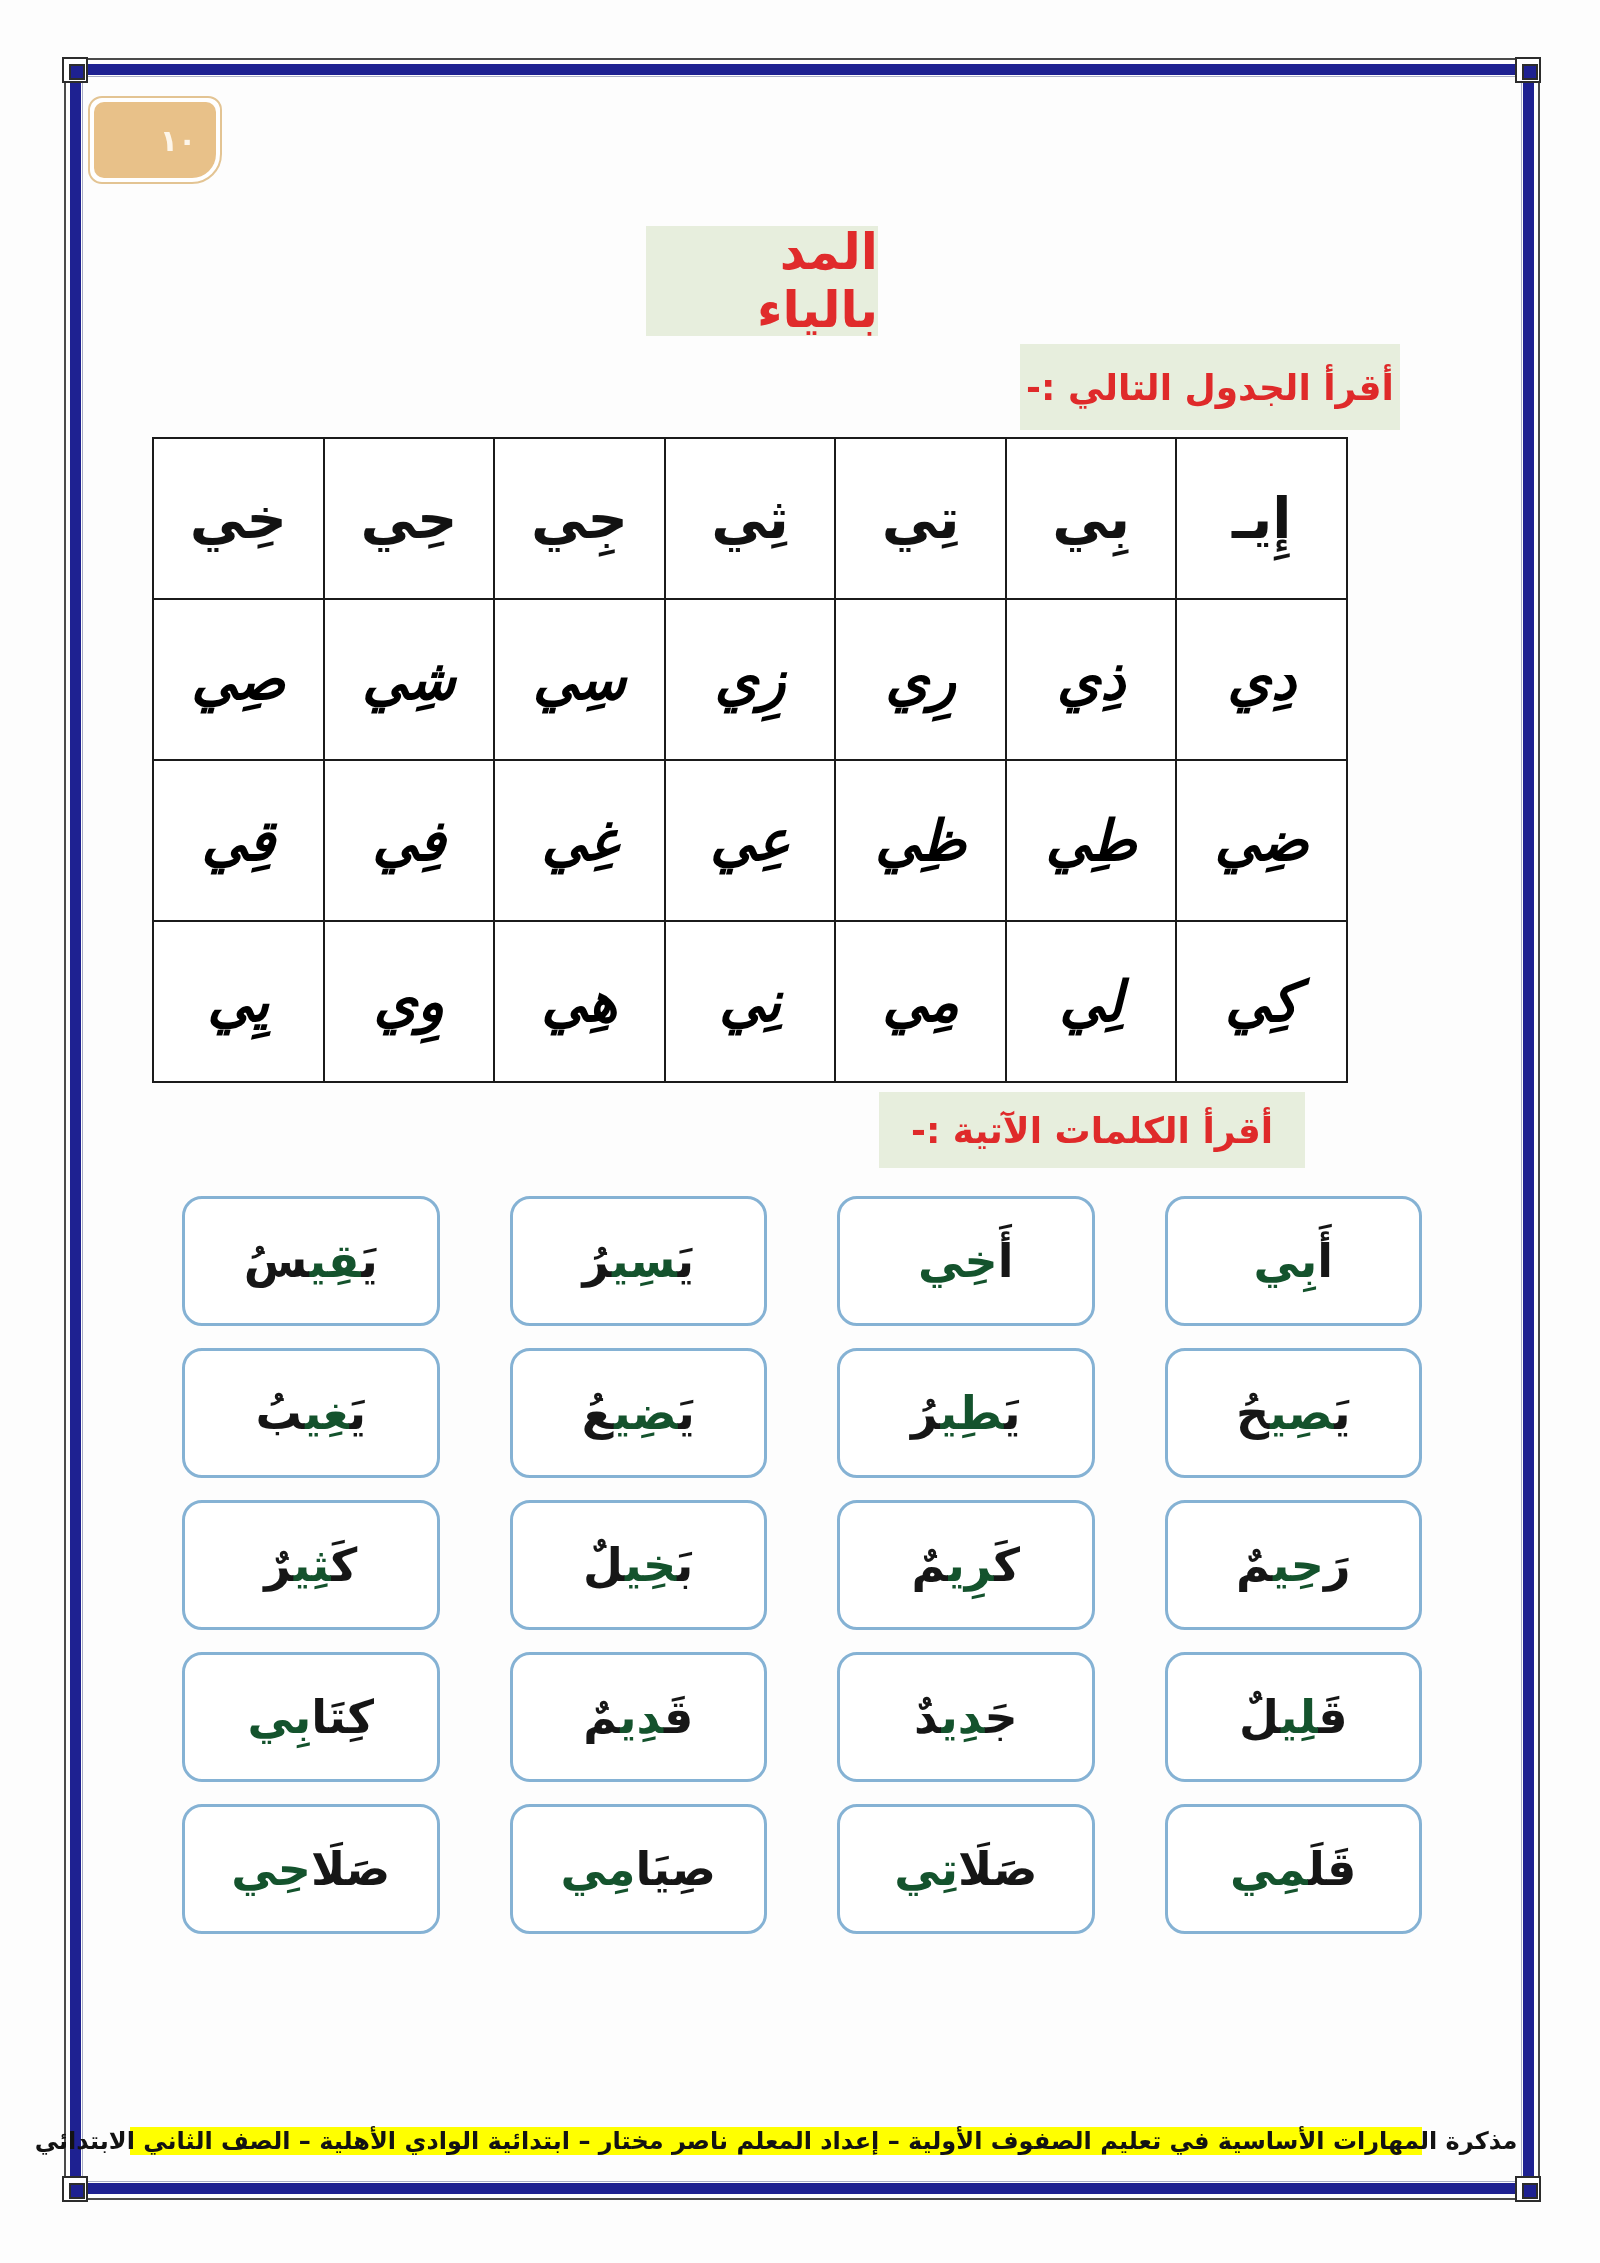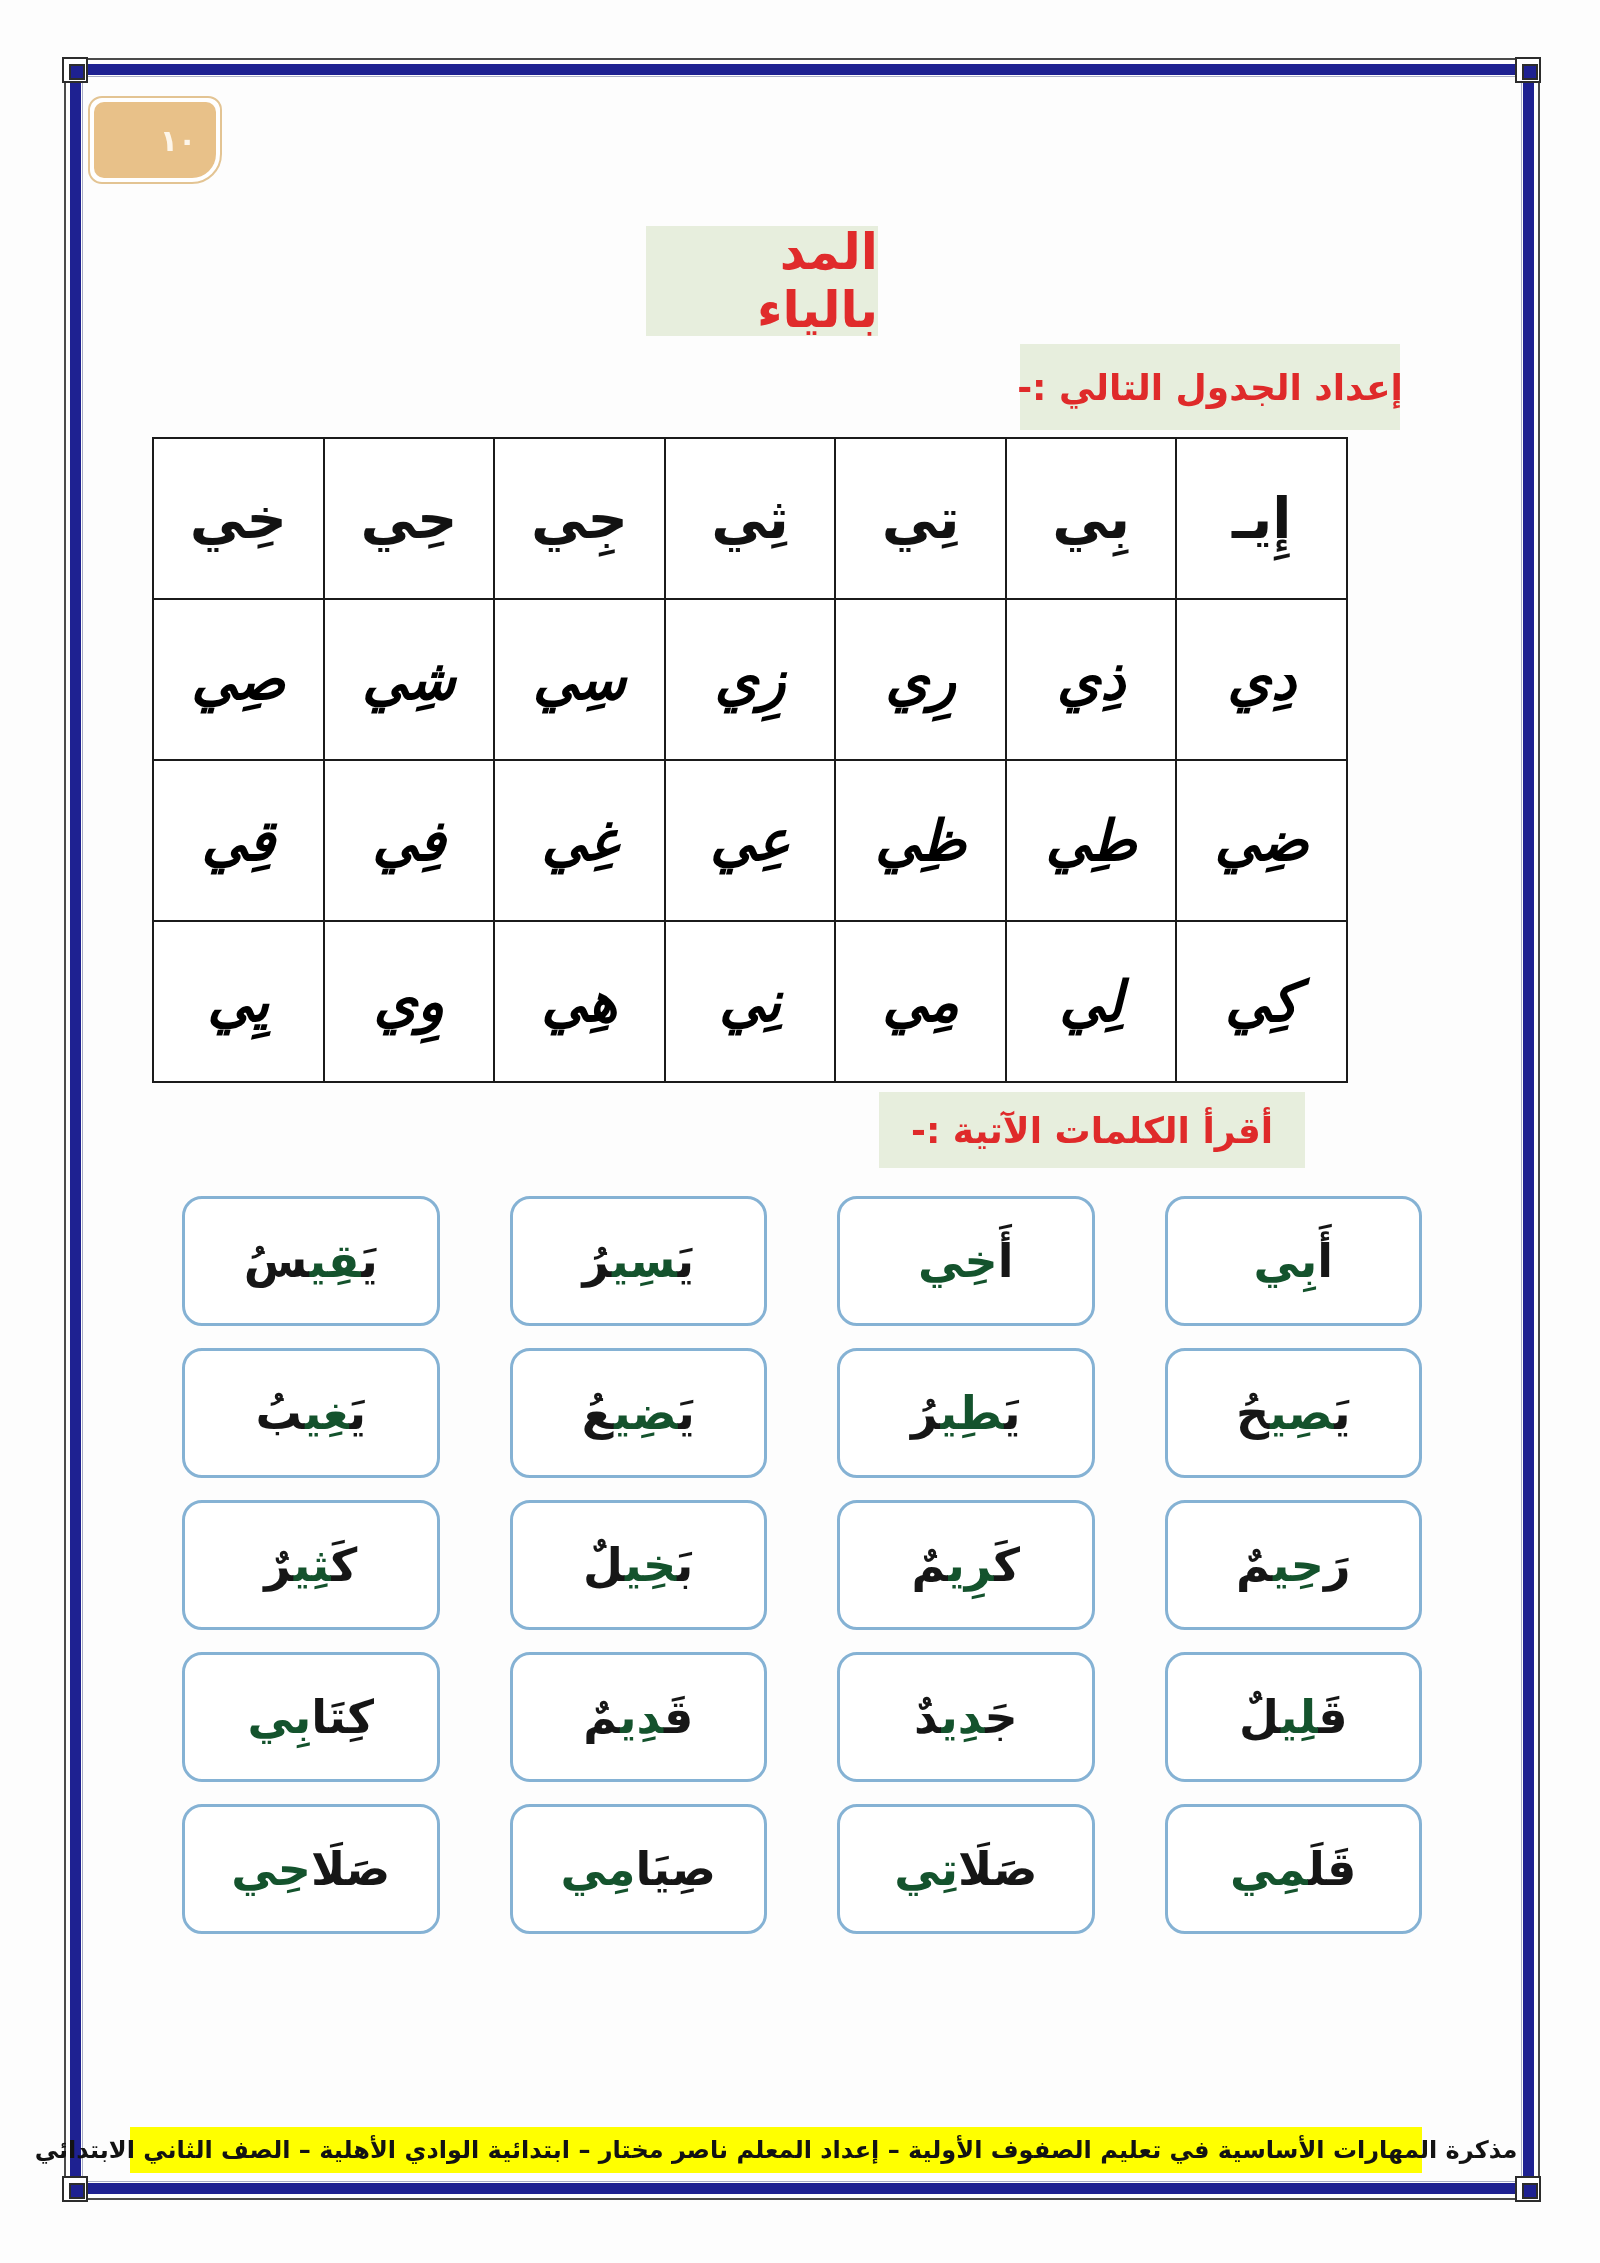--- a/index.html
+++ b/index.html
@@ -48,21 +48,21 @@
   
   .words { position:absolute; left:182px; top:1196px; width:1240px; direction:rtl;
            display:grid; grid-template-columns:repeat(4,1fr); column-gap:70px; row-gap:22px; }
   .card { height:130px; background:#ffffff; border:3px solid #85b2d4; border-radius:20px;
           display:flex; align-items:center; justify-content:center; direction:rtl;
           font-size:46px; font-weight:bold; }
   .card .wb { color:#161616; }
   .card .wr { color:#14532d; }
 
   
-  .footer { position:absolute; left:130px; top:2127px; width:1292px; height:46px;
+  .footer { position:absolute; left:130px; top:2127px; width:1292px; height:28px;
             background:#ffff00; display:flex; align-items:center; justify-content:center; direction:rtl; }
   .footer span { color:#131313; font-size:24px; font-weight:bold; white-space:nowrap; }
 </style>
 </head>
 <body>
 
 <div class="page">
 
   <div class="frame-thin"></div>
   <div class="frame-navy"></div>
@@ -75,21 +75,21 @@
     <div class="badge-inner">
       <span>١٠</span>
     </div>
   </div>
 
   <div class="green-box title-box">
     <span>المد بالياء</span>
   </div>
 
   <div class="green-box label-1">
-    <span>إعداد الجدول التالي :-</span>
+    <span>أقرأ الجدول التالي :-</span>
   </div>
 
   <table class="syl-table">
     <tbody>
         <tr class="row-black">
       <td>إِيـ</td>
       <td>بِي</td>
       <td>تِي</td>
       <td>ثِي</td>
       <td>جِي</td>

